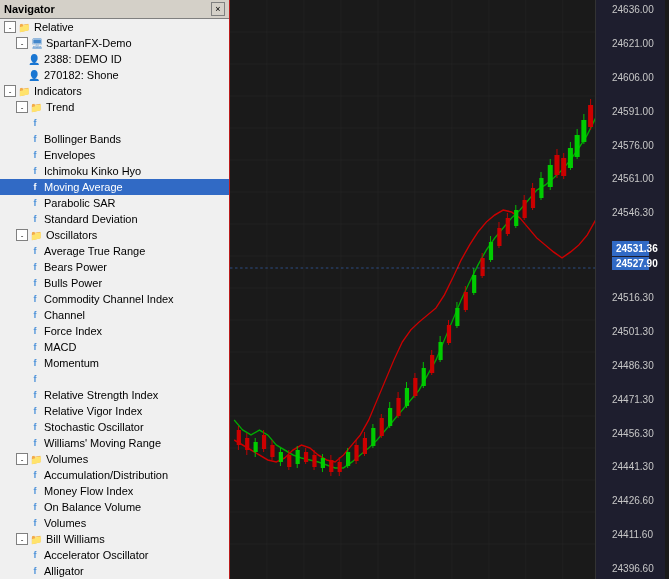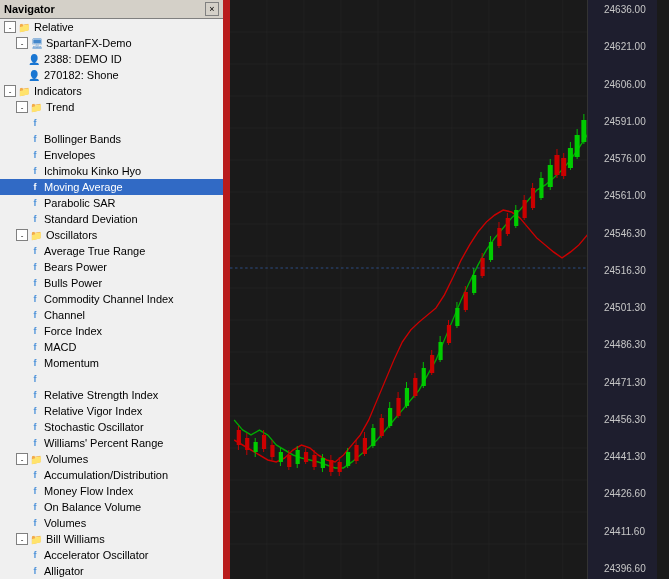--- a/index.html
+++ b/index.html
@@ -3,21 +3,21 @@
   <meta charset="utf-8">
   <style>
     * { margin: 0; padding: 0; box-sizing: border-box; }
     body { width: 669px; height: 579px; overflow: hidden; font-family: 'Segoe UI', Tahoma, Arial, sans-serif; font-size: 11px; background: #c8c8c8; display: flex; }
 
     
     #navigator {
       width: 230px;
       height: 579px;
       background: #f0f0f0;
-      border-right: 7px solid #b91c1c;
+      border-right: 1px solid #b91c1c;
       display: flex;
       flex-direction: column;
       flex-shrink: 0;
     }
     .nav-header {
       background: #d4d0c8;
       border-bottom: 1px solid #808080;
       padding: 2px 4px;
       display: flex;
       align-items: center;
@@ -236,21 +236,21 @@
     <div class="tree-item indent3">
       <span class="tree-icon indicator-icon">f</span>
       <span class="tree-label">Relative Vigor Index</span>
     </div>
     <div class="tree-item indent3">
       <span class="tree-icon indicator-icon">f</span>
       <span class="tree-label">Stochastic Oscillator</span>
     </div>
     <div class="tree-item indent3">
       <span class="tree-icon indicator-icon">f</span>
-      <span class="tree-label">Williams' Percent Range</span>
+      <span class="tree-label">Williams' Moving Range</span>
     </div>
 
     <div class="tree-item indent2">
       <span class="tree-expand">-</span>
       <span class="tree-icon folder-icon">📁</span>
       <span class="tree-label">Volumes</span>
     </div>
     <div class="tree-item indent3">
       <span class="tree-icon indicator-icon">f</span>
       <span class="tree-label">Accumulation/Distribution</span>
@@ -454,28 +454,32 @@
 
     <rect x="418" y="120" width="6" height="22" fill="#00cc00"></rect>
     <line x1="421" y1="114" x2="421" y2="144" stroke="#00cc00" stroke-width="1"></line>
 
     <rect x="426" y="105" width="6" height="22" fill="#cc0000"></rect>
     <line x1="429" y1="99" x2="429" y2="130" stroke="#cc0000" stroke-width="1"></line>
 
     <line x1="0" y1="268" x2="439" y2="268" stroke="#4488ff" stroke-width="0.5" stroke-dasharray="3,3"></line>
   </svg>
 
-  <div class="price-scale" style="position:absolute; right:12px; top:0; width:70px; height:100%; background:#1e1e2e; border-left:1px solid #333; display:flex; flex-direction:column; justify-content:space-between; padding:4px 16px;">
+  <div class="price-scale" style="position:absolute; right:4px; top:0; width:70px; height:100%; background:#1e1e2e; border-left:1px solid #333; display:flex; flex-direction:column; justify-content:space-between; padding:4px 16px;">
     <div class="price-label">24636.00</div>
     <div class="price-label">24621.00</div>
     <div class="price-label">24606.00</div>
     <div class="price-label">24591.00</div>
     <div class="price-label">24576.00</div>
     <div class="price-label">24561.00</div>
     <div class="price-label">24546.30</div>
+    <div style="display:flex; flex-direction:column; align-items:flex-end;">
+      <div class="current-price-box" style="background:#316ac5; color:white; font-size:10px; font-weight:bold; text-align:right; padding:2px 4px; width:100%;">24531.36</div>
+      <div class="current-price-box" style="background:#316ac5; color:white; font-size:10px; font-weight:bold; text-align:right; padding:1px 4px; width:100%; margin-top:1px;">24527.90</div>
+    </div>
     <div class="price-label">24516.30</div>
     <div class="price-label">24501.30</div>
     <div class="price-label">24486.30</div>
     <div class="price-label">24471.30</div>
     <div class="price-label">24456.30</div>
     <div class="price-label">24441.30</div>
     <div class="price-label">24426.60</div>
     <div class="price-label">24411.60</div>
     <div class="price-label">24396.60</div>
   </div>

